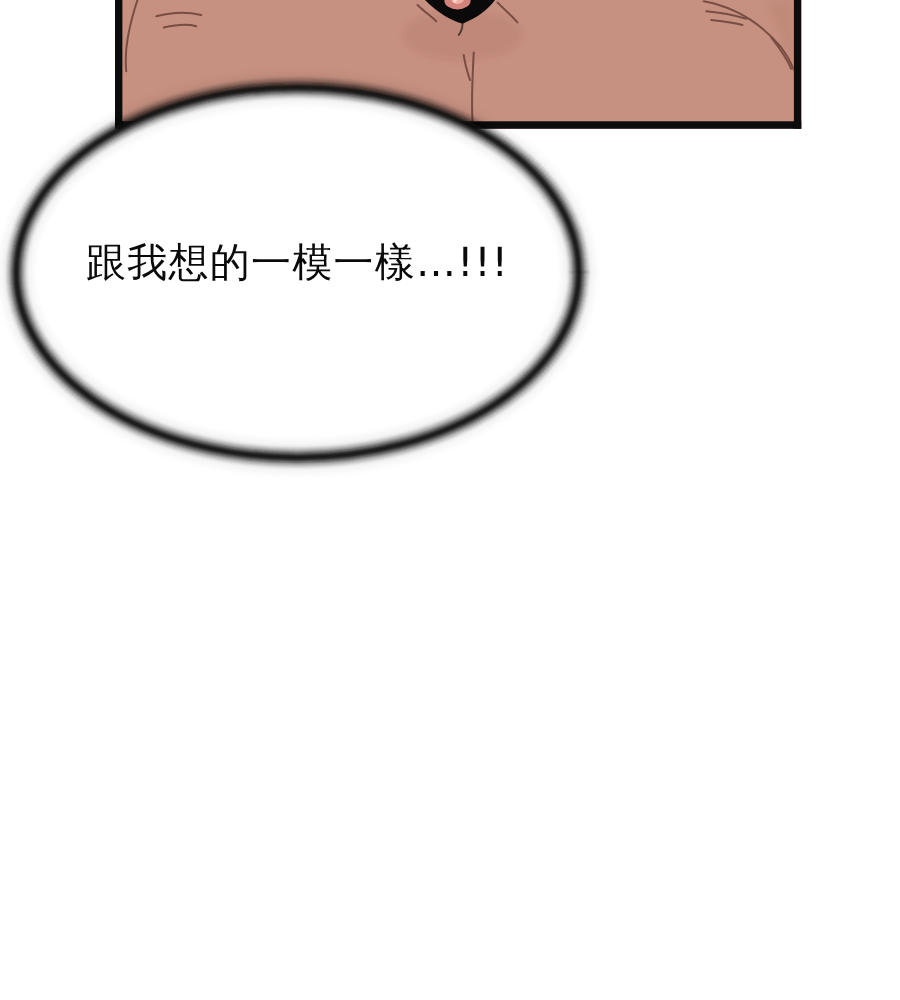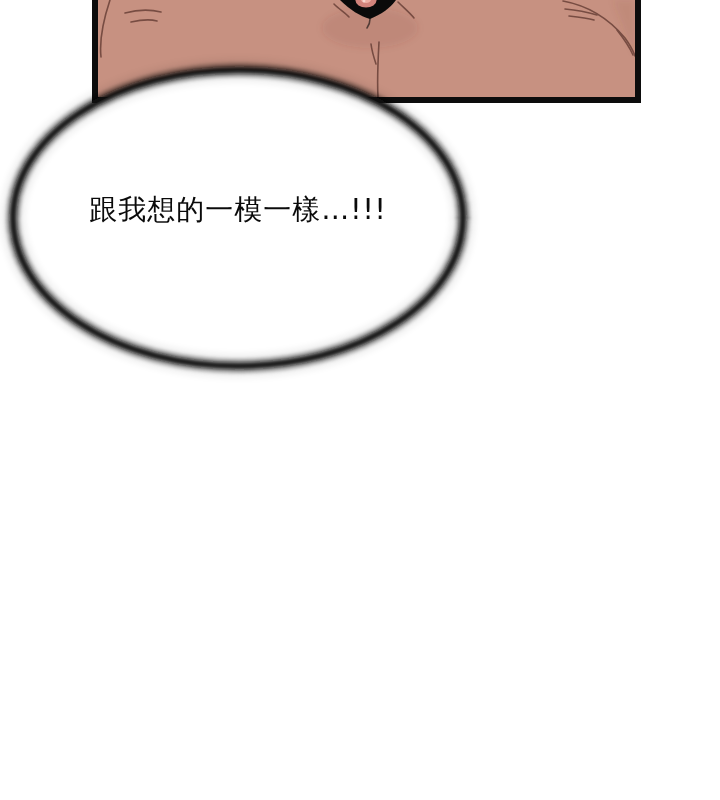--- a/index.html
+++ b/index.html
@@ -30,21 +30,21 @@
     left: -10px; top: 50px;
     width: 500px; height: 340px;
     pointer-events: none;
   }
 
   .bubble-text {
     position: absolute;
     left: 13px; top: 192px;
     width: 450px;
     text-align: center;
-    font-size: 28px;
+    font-size: 32px;
     line-height: 36px;
     letter-spacing: 1px;
     color: #0a0a0a;
     white-space: nowrap;
   }
 </style>
 </head>
 <body>
 
 <div class="stage">

